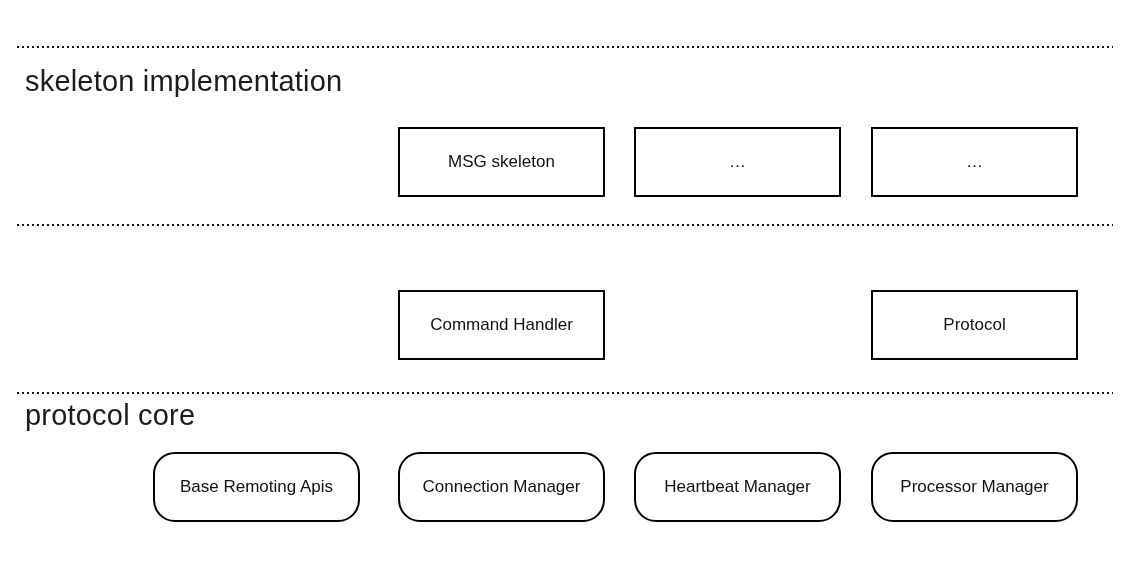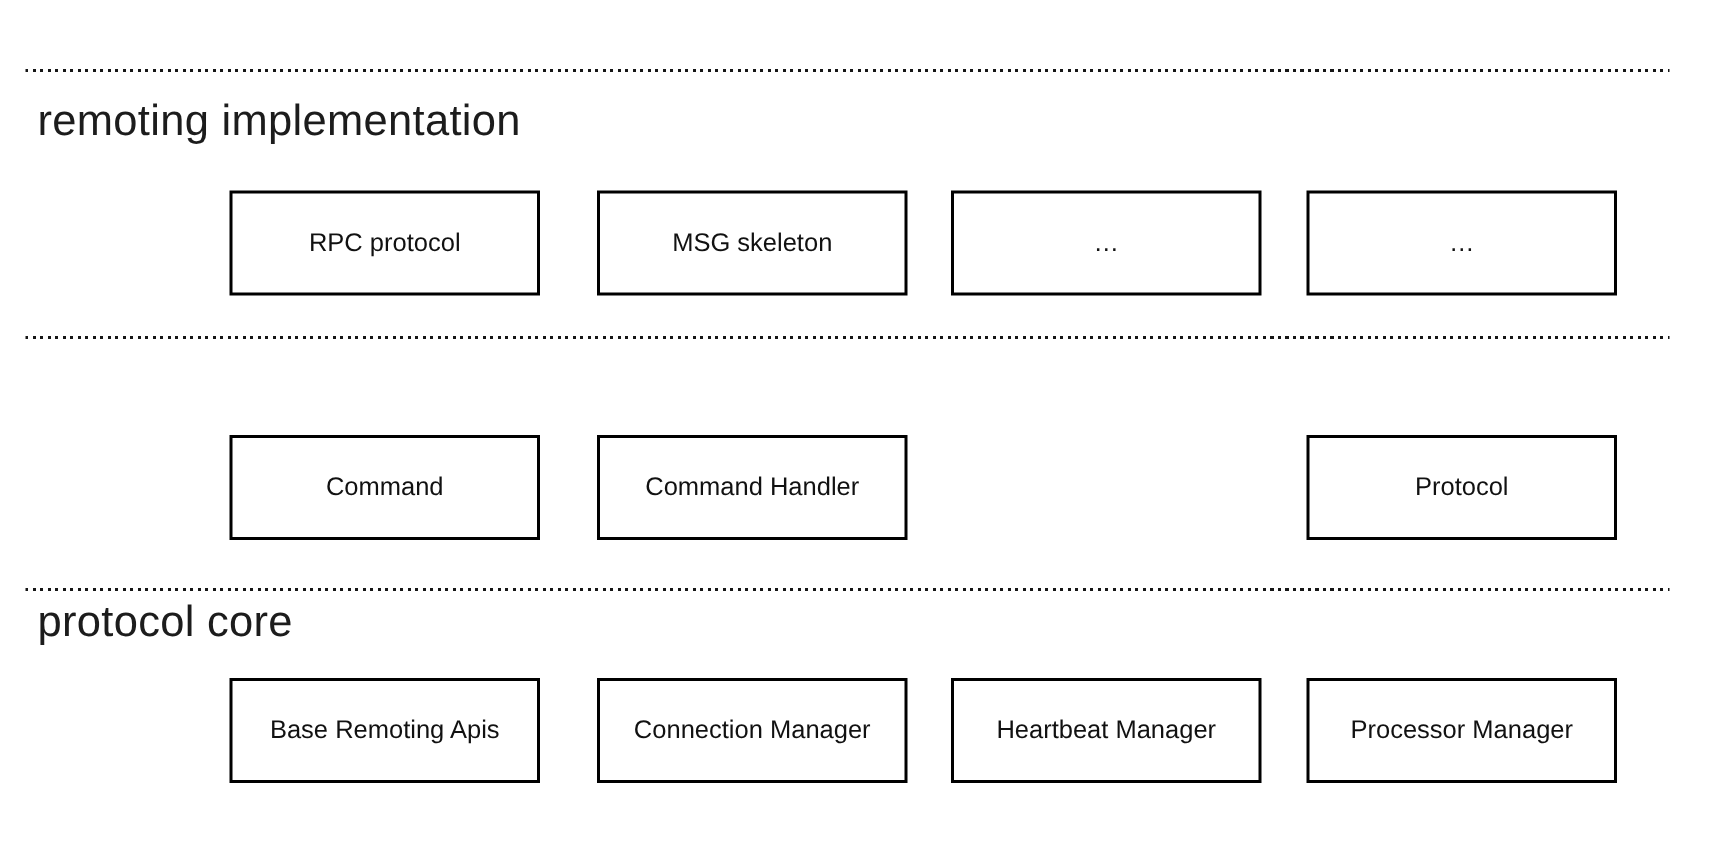--- a/index.html
+++ b/index.html
@@ -48,40 +48,38 @@
     display: flex;
     align-items: center;
     justify-content: center;
     font-size: 17px;
     color: #111111;
     text-align: center;
     white-space: nowrap;
   }
   .row-0 { top: 127px; }
   .row-1 { top: 290px; }
-  .row-2 { top: 452px; }
+  .row-2 { top: 452px; border-radius: 22px; }
   .col-0 { left: 153px; }
   .col-1 { left: 398px; }
   .col-2 { left: 634px; }
   .col-3 { left: 871px; }
 </style>
 </head>
 <body>
 
 <div class="canvas">
 
   <div class="divider divider-1"></div>
-  <div class="section-title title-1">remoting implementation</div>
-  <div class="node row-0 col-0">RPC protocol</div>
+  <div class="section-title title-1">skeleton implementation</div>
   <div class="node row-0 col-1">MSG skeleton</div>
   <div class="node row-0 col-2">…</div>
   <div class="node row-0 col-3">…</div>
 
   <div class="divider divider-2"></div>
-  <div class="node row-1 col-0">Command</div>
   <div class="node row-1 col-1">Command Handler</div>
   <div class="node row-1 col-3">Protocol</div>
 
   <div class="divider divider-3"></div>
   <div class="section-title title-3">protocol core</div>
   <div class="node row-2 col-0">Base Remoting Apis</div>
   <div class="node row-2 col-1">Connection Manager</div>
   <div class="node row-2 col-2">Heartbeat Manager</div>
   <div class="node row-2 col-3">Processor Manager</div>
 

